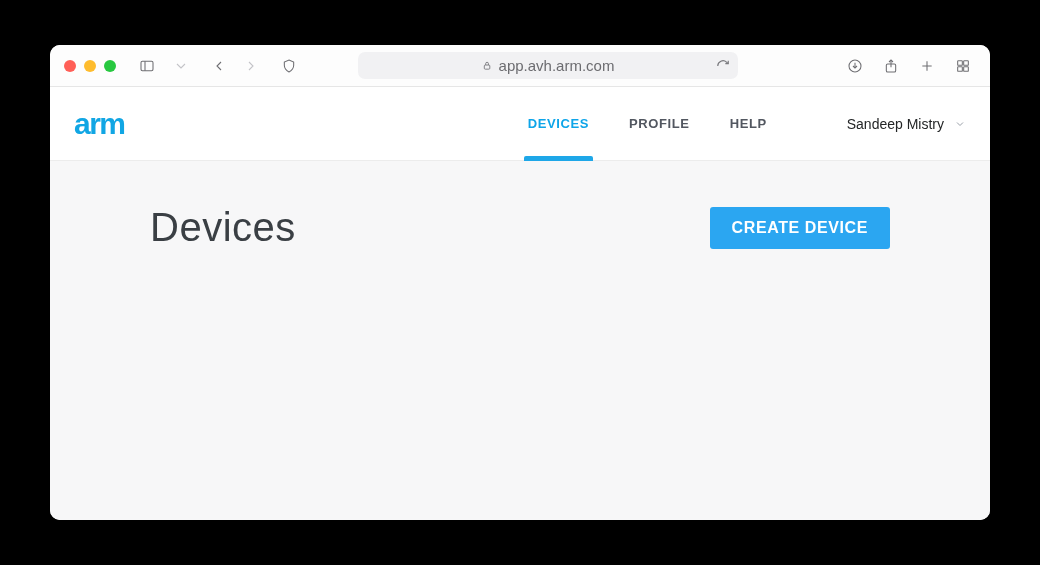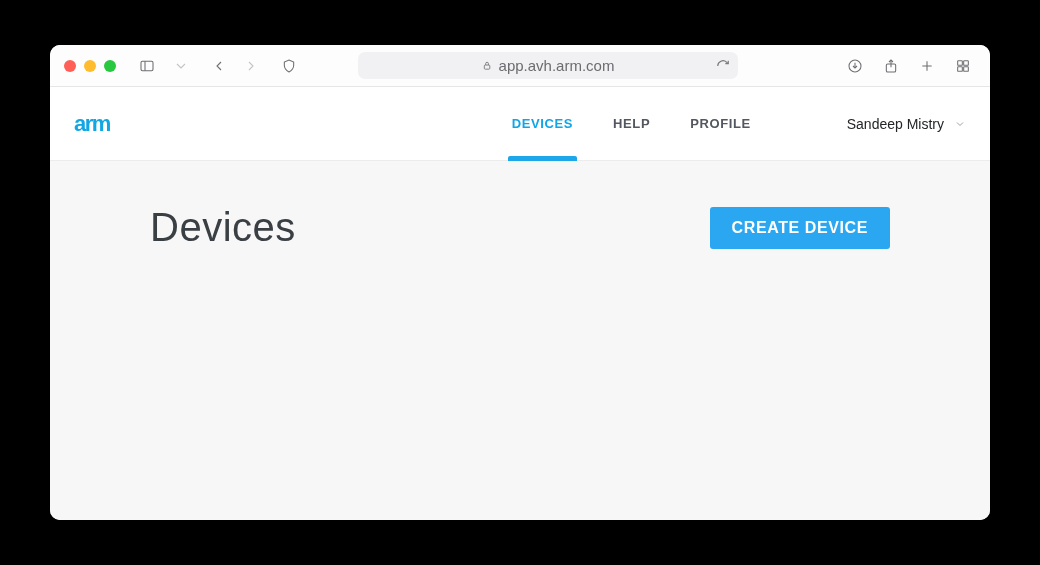--- a/index.html
+++ b/index.html
@@ -71,21 +71,21 @@
       background: #fff;
       border-bottom: 1px solid #ececec;
       display: flex;
       align-items: center;
       padding: 0 24px;
       position: relative;
     }
     .logo {
       color: #11a6e4;
       font-weight: 700;
-      font-size: 22px;
+      font-size: 30px;
       letter-spacing: -1.5px;
       font-family: Arial, Helvetica, sans-serif;
     }
     .nav { display: flex; gap: 40px; margin-left: auto; align-items: center; height: 100%; }
     .nav-item {
       font-size: 13px;
       font-weight: 600;
       letter-spacing: 0.6px;
       color: #525760;
       height: 100%;
@@ -96,21 +96,21 @@
     .nav-item.active { color: #0ea5e9; }
     .nav-item.active::after {
       content: "";
       position: absolute;
       left: -4px; right: -4px;
       bottom: -1px;
       height: 5px;
       background: #1ea7e8;
       border-radius: 2px 2px 0 0;
     }
-    .profile-menu { display: flex; align-items: center; gap: 10px; margin-left: 56px; color: #232526; font-size: 14px; }
+    .profile-menu { display: flex; align-items: center; gap: 10px; margin-left: 40px; color: #232526; font-size: 14px; }
     .profile-menu svg { width: 12px; height: 12px; stroke: #9aa0a8; }
 
     
     .content {
       flex: 1;
       background: #f7f7f8;
       padding: 44px 100px 30px 100px;
       overflow: auto;
     }
     .page-head {
@@ -252,22 +252,22 @@
             <rect x="13" y="13" width="7" height="7" rx="1"></rect>
           </svg>
       </div>
     </div>
   </div>
 
   <div class="app-header">
     <div class="logo">arm</div>
     <div class="nav">
       <div class="nav-item active">DEVICES</div>
+      <div class="nav-item">PROFILE</div>
       <div class="nav-item">HELP</div>
-      <div class="nav-item">PROFILE</div>
       <div class="profile-menu">
         <span>Sandeep Mistry</span>
         <svg viewBox="0 0 24 24" fill="none" stroke-width="2">
             <polyline points="6 9 12 15 18 9"></polyline>
           </svg>
       </div>
     </div>
   </div>
 
   <div class="content">

